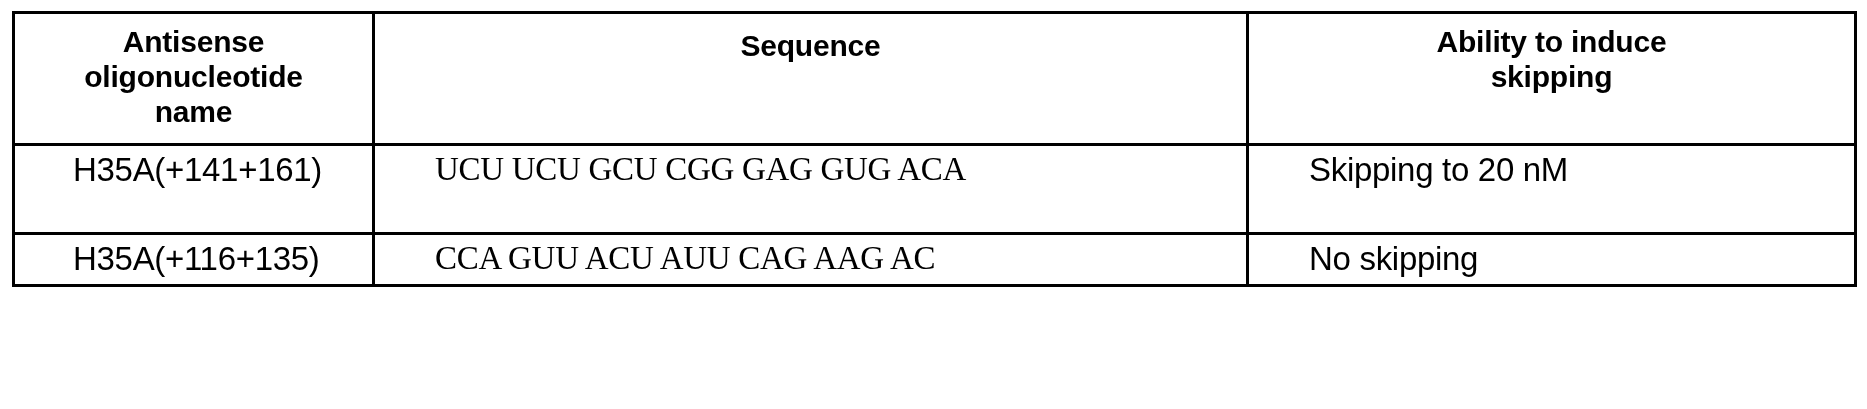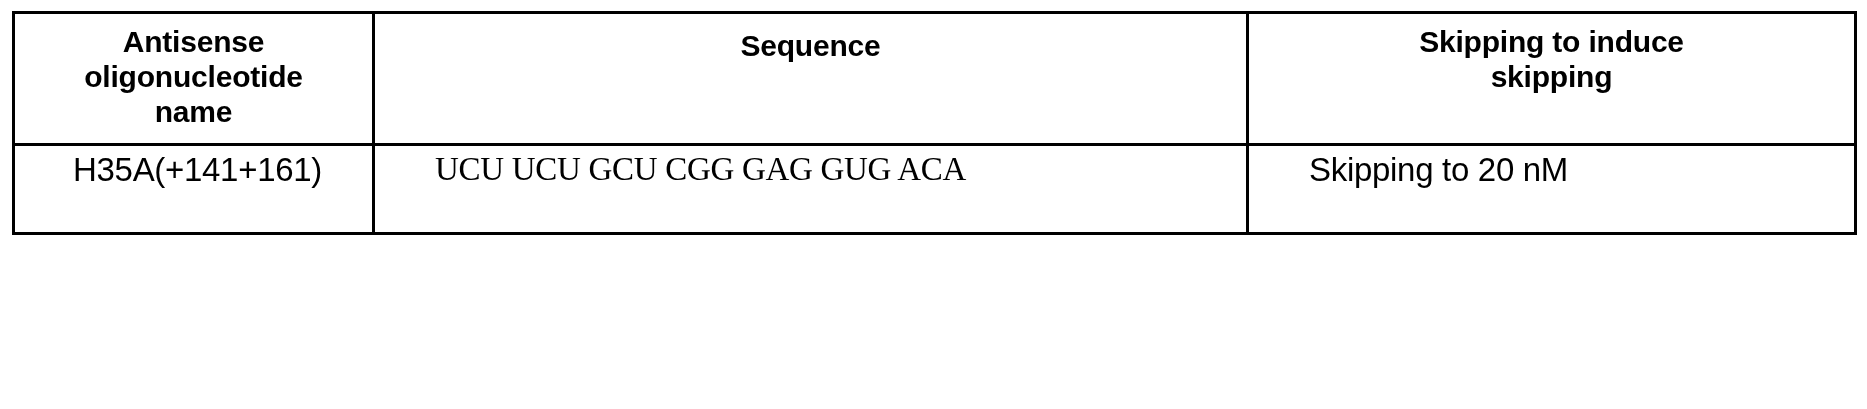--- a/index.html
+++ b/index.html
@@ -112,39 +112,50 @@
             <div>name</div>
           </div>
         </th>
         <th class="head-cell seq">
           <div class="head-inner">
             <div>Sequence</div>
           </div>
         </th>
         <th class="head-cell skip">
           <div class="head-inner">
-            <div>Skipping to induce</div>
+            <div>Ability to induce</div>
             <div>skipping</div>
           </div>
         </th>
       </tr>
     </thead>
 
     <tbody>
 
       <tr class="row-tall">
         <td class="body-cell name">
           <div class="body-inner nowrap">H35A(+141+161)</div>
         </td>
         <td class="body-cell seq">
           <div class="body-inner nowrap">UCU UCU GCU CGG GAG GUG ACA</div>
         </td>
         <td class="body-cell skip">
           <div class="body-inner two-line">Skipping to 20 nM</div>
         </td>
       </tr>
 
+      <tr class="row-short">
+        <td class="body-cell name">
+          <div class="body-inner nowrap">H35A(+116+135)</div>
+        </td>
+        <td class="body-cell seq">
+          <div class="body-inner nowrap">CCA GUU ACU AUU CAG AAG AC</div>
+        </td>
+        <td class="body-cell skip">
+          <div class="body-inner nowrap">No skipping</div>
+        </td>
+      </tr>
 
 
     </tbody>
   </table>
 
 </div>
 
 </body></html>

